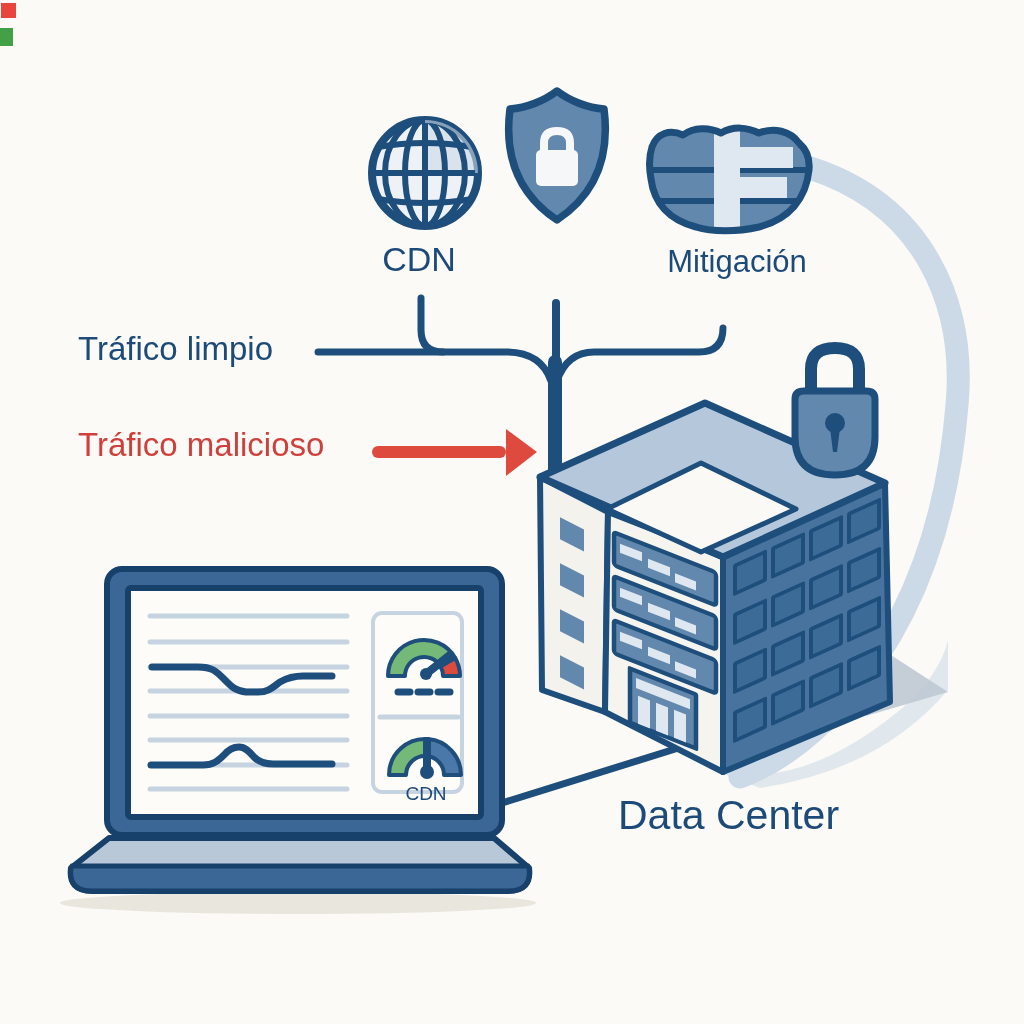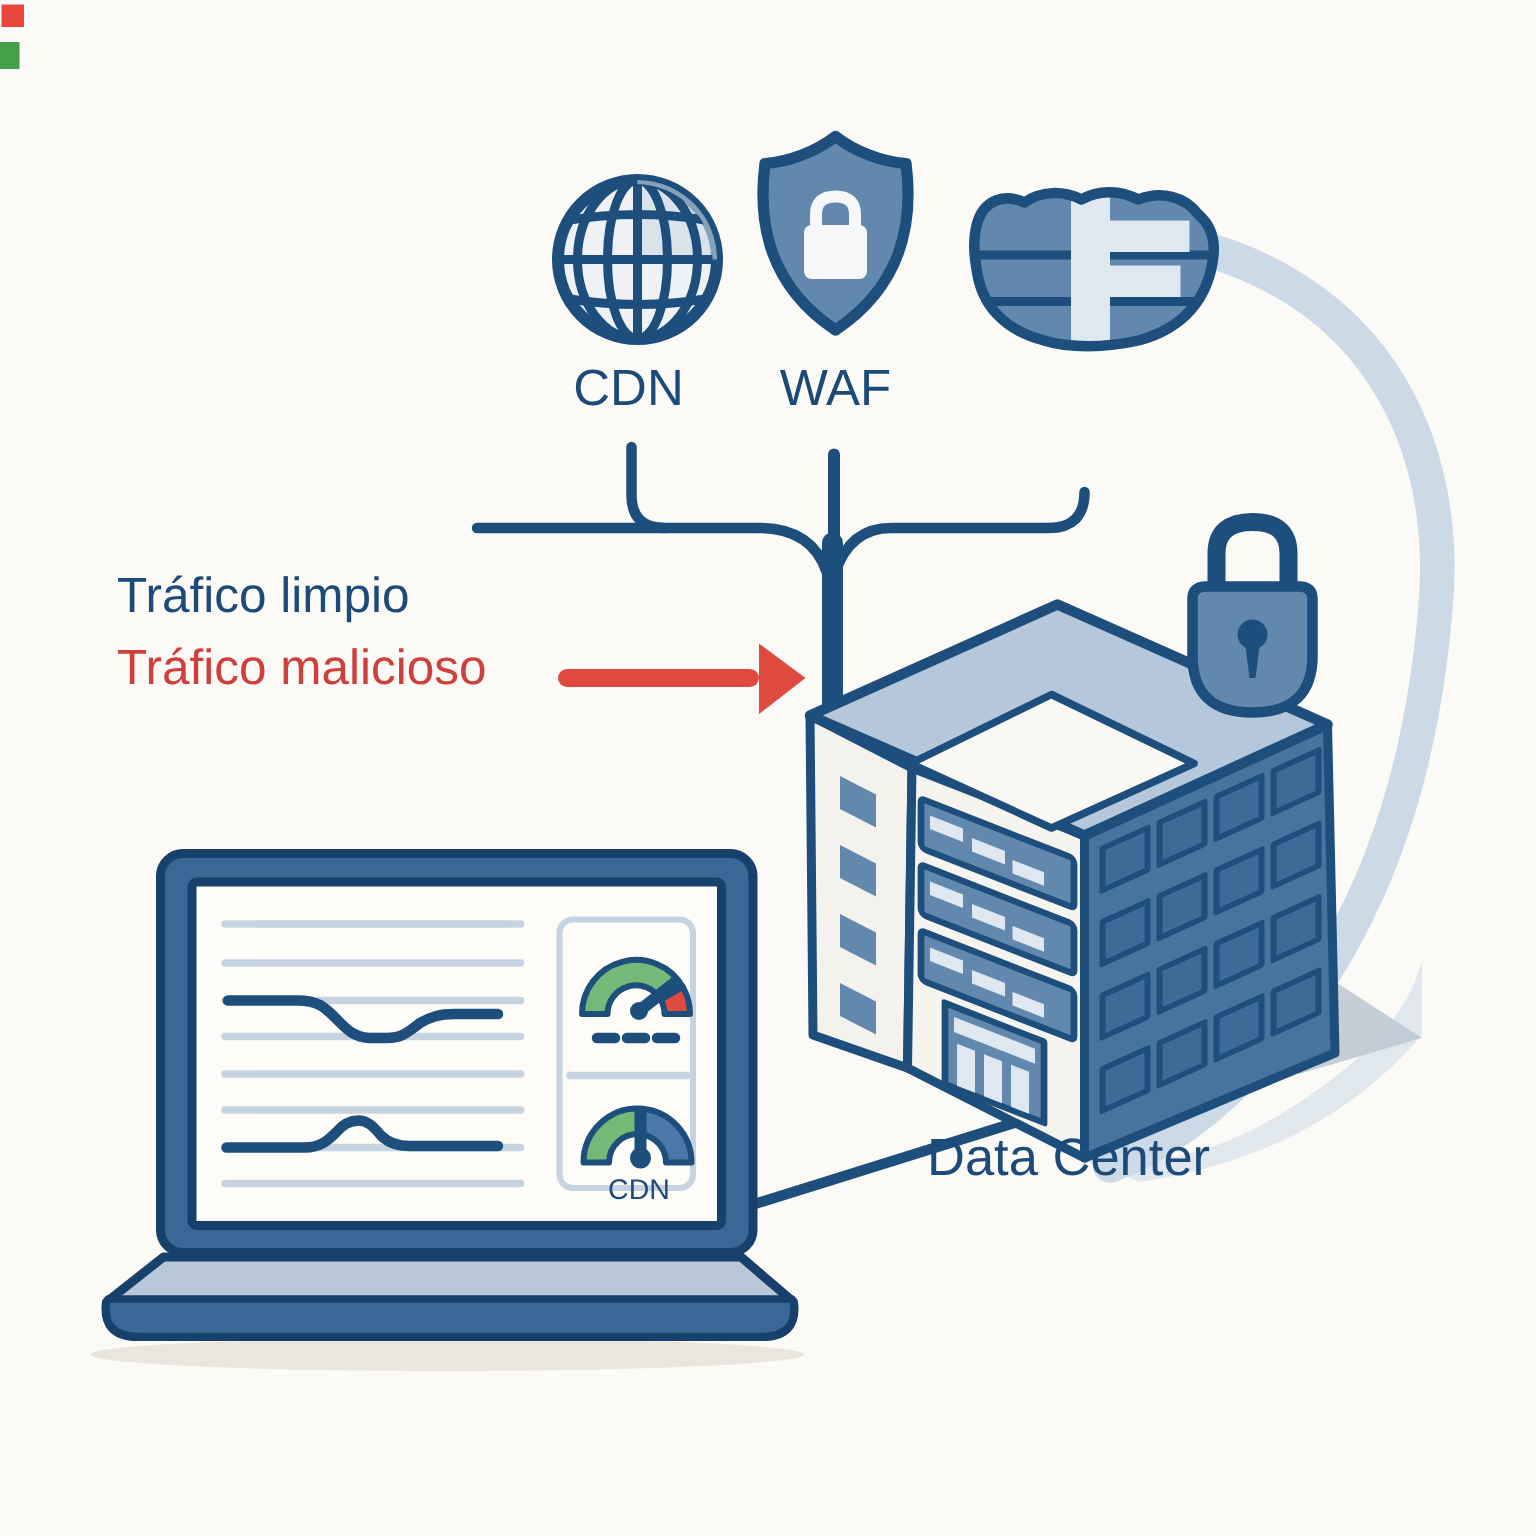--- a/index.html
+++ b/index.html
@@ -4,27 +4,27 @@
 <style>
   html,body{margin:0;padding:0;}
   body{
     width:1024px;height:1024px;position:relative;overflow:hidden;
     background:var(--bg,#fbfaf6);
     font-family:"Liberation Sans",sans-serif;
   }
   #stage{position:absolute;inset:0;}
   svg{position:absolute;left:0;top:0;}
   .lbl{position:absolute;font-weight:400;color:var(--text-navy);z-index:5;white-space:nowrap;}
-  #label-clean{left:78px;top:330px;font-size:33px;margin-top:48px;}
+  #label-clean{left:78px;top:330px;font-size:33px;}
   #label-malicious{left:78px;top:426px;font-size:33px;color:var(--red-text);text-align:right;}
   #label-cdn{left:344px;top:240px;width:150px;font-size:34px;text-align:center;}
   #label-waf{left:482px;top:240px;width:150px;font-size:34px;text-align:center;}
   #label-ddos{left:637px;top:242px;width:200px;font-size:31px;text-align:center;line-height:1.26;}
   #label-ddos span{display:block;}
-  #label-datacenter{left:618px;top:752px;font-size:35px;}
+  #label-datacenter{left:618px;top:792px;font-size:41px;}
   #label-laptop-cdn{left:386px;top:783px;width:80px;font-size:19px;text-align:center;}
   .corner-sq{position:absolute;z-index:6;}
   #corner-red{left:1px;top:3px;width:15px;height:15px;background:var(--corner-red);}
   #corner-green{left:0px;top:28px;width:13px;height:18px;background:var(--corner-green);}
 </style>
 </head>
 <body>
 
 <div id="stage">
 
@@ -193,22 +193,22 @@
       <rect x="740" y="147" width="53" height="21" fill="var(--light-fill)"></rect>
       <rect x="740" y="177" width="47" height="21" fill="var(--light-fill)"></rect>
     </g>
     <path d="M652,147 C657,133 670,129 683,135 C694,127 709,127 721,133 C733,126 747,127 759,133 C774,127 790,131 799,143 C807,150 810,159 809,170 C806,199 789,219 759,227 C737,232 712,232 696,227 C669,220 654,203 651,179 C649,168 649,156 652,147 Z" fill="none" stroke="var(--navy)" stroke-width="7" stroke-linejoin="round"></path>
   </g>
 </svg>
 
 <div class="lbl" id="label-clean">Tráfico limpio</div>
 <div class="lbl" id="label-malicious">Tráfico malicioso</div>
 <div class="lbl" id="label-cdn">CDN</div>
-<div class="lbl" id="label-waf">WAF</div>
 <div class="lbl" id="label-ddos">
+  <span>Mitigación</span>
 </div>
 <div class="lbl" id="label-datacenter">Data Center</div>
 <div class="lbl" id="label-laptop-cdn">CDN</div>
 
 <div class="corner-sq" id="corner-red"></div>
 <div class="corner-sq" id="corner-green"></div>
 
 </div>
 
 </body></html>

